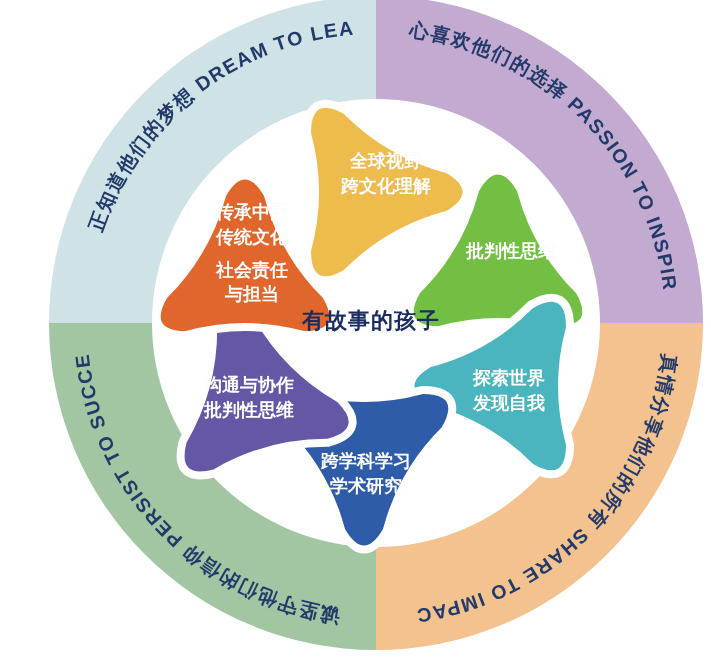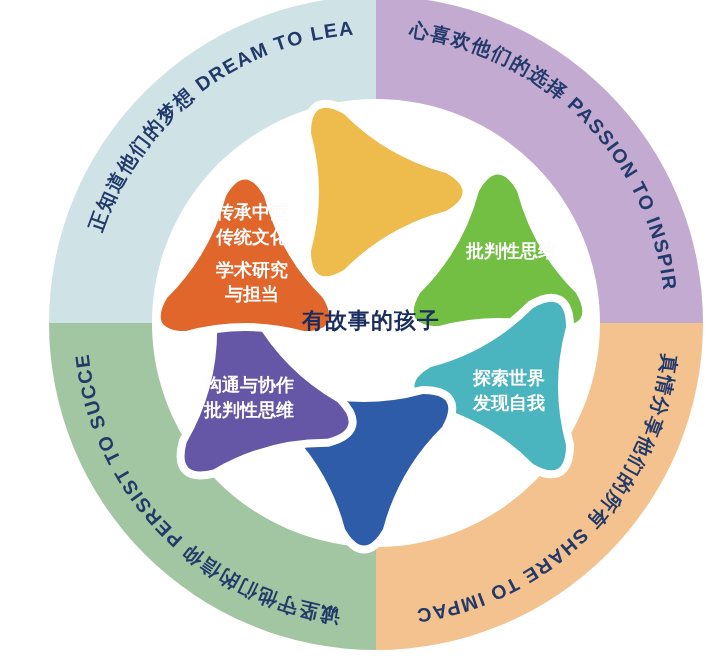--- a/index.html
+++ b/index.html
@@ -82,32 +82,40 @@
       <textPath href="#arc-passion" startOffset="50%" text-anchor="middle">真心喜欢他们的选择 PASSION TO INSPIRE</textPath>
     </text>
     <text class="ring-label-text" fill="#223a6a">
       <textPath href="#arc-share" startOffset="50%" text-anchor="middle">真情分享他们的所有 SHARE TO IMPACT</textPath>
     </text>
     <text class="ring-label-text" fill="#223a6a">
       <textPath href="#arc-persist" startOffset="50%" text-anchor="middle">真诚坚守他们的信仰 PERSIST TO SUCCEED</textPath>
     </text>
   </svg>
 
+  <div class="blade-label" style="left:386px; top:174px;">
+    <div>全球视野</div>
+    <div>跨文化理解</div>
+  </div>
   <div class="blade-label" style="left:511px; top:251px;">
     <div>批判性思维</div>
   </div>
   <div class="blade-label" style="left:509px; top:391px;">
     <div>探索世界</div>
     <div>发现自我</div>
+  </div>
+  <div class="blade-label" style="left:366px; top:474px;">
+    <div>跨学科学习</div>
+    <div>学术研究</div>
   </div>
   <div class="blade-label" style="left:249px; top:398px;text-align:right;">
     <div>沟通与协作</div>
     <div>批判性思维</div>
   </div>
   <div class="blade-label" style="left:252px; top:254px;">
     <div>传承中国</div>
     <div>传统文化</div>
-    <div class="group-gap">学术研究</div>
+    <div class="group-gap">社会责任</div>
     <div>与担当</div>
   </div>
 
   <div class="center-title">有故事的孩子</div>
 </div>
 
 </body></html>

